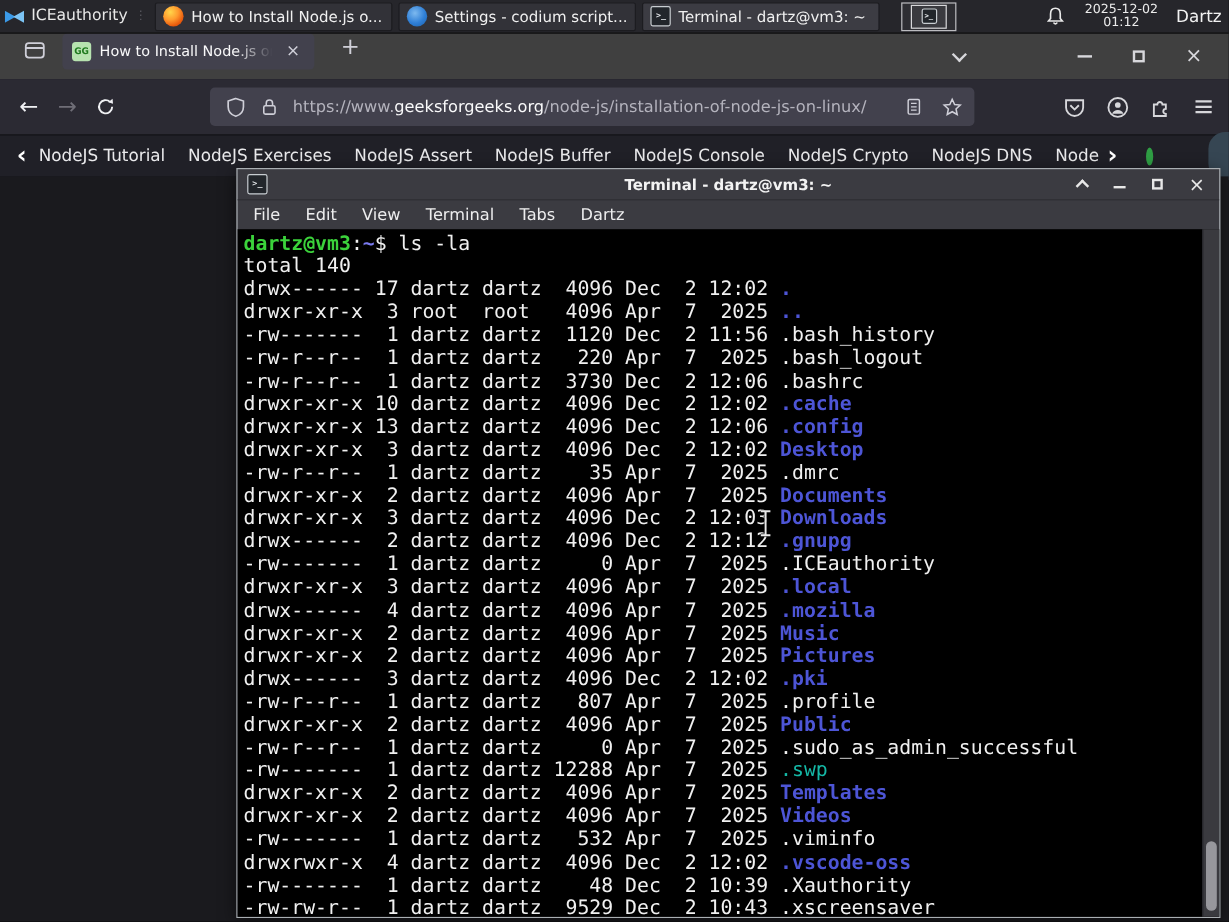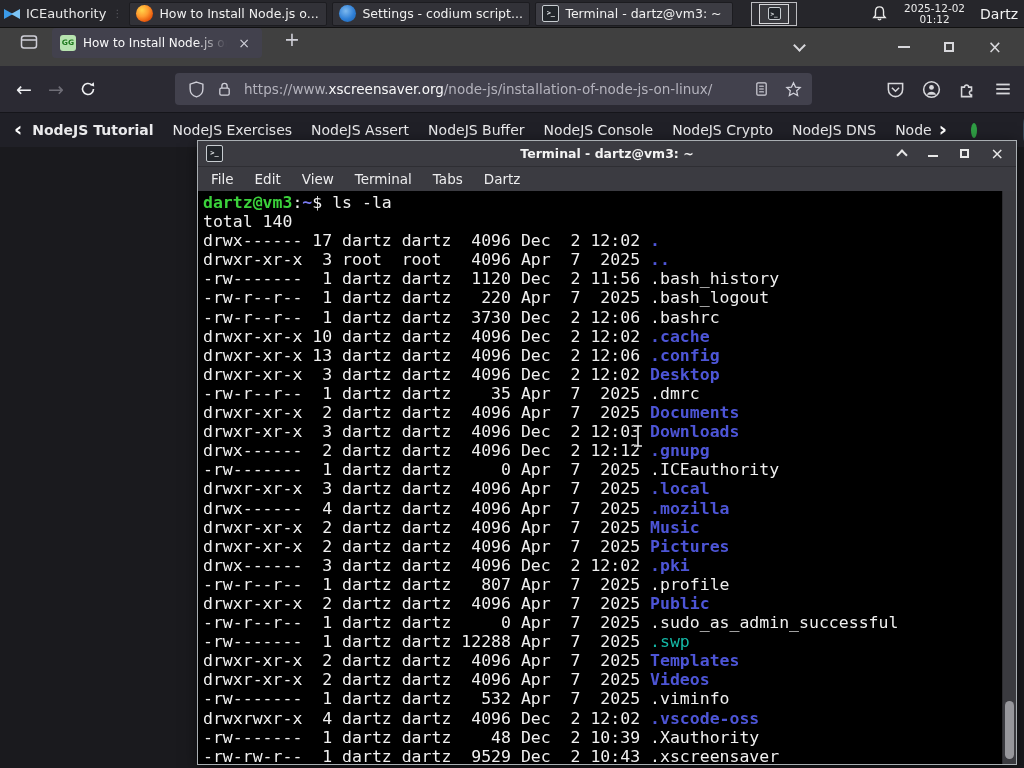--- a/index.html
+++ b/index.html
@@ -70,21 +70,21 @@
   .url-host { color:#f9f9fa; }
   .url-end { position:absolute; right:10px; display:flex; gap:16px; }
   .tb-right { position:absolute; right:12px; top:7px; display:flex; gap:17px; align-items:center; height:32px; }
   .tb-right .icon { display:flex; }
 
   
   .sitenav { position:absolute; top:112px; left:0; width:1024px; height:35px; background:#202027;
     border-top:1px solid #15151a; display:flex; align-items:center; color:#eaeaec; font-size:14px; }
   .sn-chevL { font-size:20px; font-weight:bold; margin:0 10px 2px 14px; color:#fff; }
   .sn-item { margin-right:19px; white-space:nowrap; }
-  .sn-item:first-of-type { font-weight:bold; }
+  .sn-item:first-of-type { font-weight:normal; }
   .sn-chevR { font-size:20px; font-weight:bold; color:#fff; margin:0 0 2px -12px; }
   .sn-search { width:15px; height:15px; border:3px solid #2f9e44; border-radius:50%; margin-left:24px; }
   .sn-signin { margin-left:46px; margin-right:28px; background:#364653; border-radius:14px;
     padding:4px 17px; font-size:13.5px; color:#f4f4f4; }
 
   .page { position:absolute; top:147px; left:0; width:1024px; height:621px; background:#1a1a1e; }
 
   
   .term-win { position:absolute; left:197px; top:140px; width:820px; height:625px;
     border:1px solid #a9aeb2; background:#3b3b41; box-shadow:0 3px 14px rgba(0,0,0,.55); z-index:40; }
@@ -195,21 +195,21 @@
       <svg width="17" height="17" viewBox="0 0 16 16">
         <path d="M8 1 L14 3 V7.5 C14 11.5 11.2 14 8 15 C4.8 14 2 11.5 2 7.5 V3 Z" fill="none" stroke="#cfcfd8" stroke-width="1.3"></path>
       </svg>
     </span>
     <span class="lk">
       <svg width="15" height="16" viewBox="0 0 16 16">
         <rect x="3" y="7" width="10" height="7.5" rx="1.5" fill="none" stroke="#cfcfd8" stroke-width="1.4"></rect>
         <path d="M5.2 7 V4.8 a2.8 2.8 0 0 1 5.6 0 V7" fill="none" stroke="#cfcfd8" stroke-width="1.4"></path>
       </svg>
     </span>
-    <span class="url-text"><span class="url-dim">https://www.</span><span class="url-host">xscreensaver.org</span><span class="url-dim">/node-js/installation-of-node-js-on-linux/</span></span>
+    <span class="url-text"><span class="url-dim">https://www.</span><span class="url-host">geeksforgeeks.org</span><span class="url-dim">/node-js/installation-of-node-js-on-linux/</span></span>
     <span class="url-end">
       <svg width="15" height="16" viewBox="0 0 16 16">
         <rect x="3" y="1.5" width="10" height="13" rx="1.2" fill="none" stroke="#cfcfd8" stroke-width="1.3"></rect>
         <line x1="5.5" y1="5" x2="10.5" y2="5" stroke="#cfcfd8" stroke-width="1.2"></line>
         <line x1="5.5" y1="8" x2="10.5" y2="8" stroke="#cfcfd8" stroke-width="1.2"></line>
         <line x1="5.5" y1="11" x2="10.5" y2="11" stroke="#cfcfd8" stroke-width="1.2"></line>
       </svg>
       <svg width="17" height="17" viewBox="0 0 16 16">
         <path d="M8 1.6 L9.9 5.7 L14.3 6.2 L11 9.2 L11.9 13.6 L8 11.4 L4.1 13.6 L5 9.2 L1.7 6.2 L6.1 5.7 Z" fill="none" stroke="#cfcfd8" stroke-width="1.2"></path>
       </svg>

